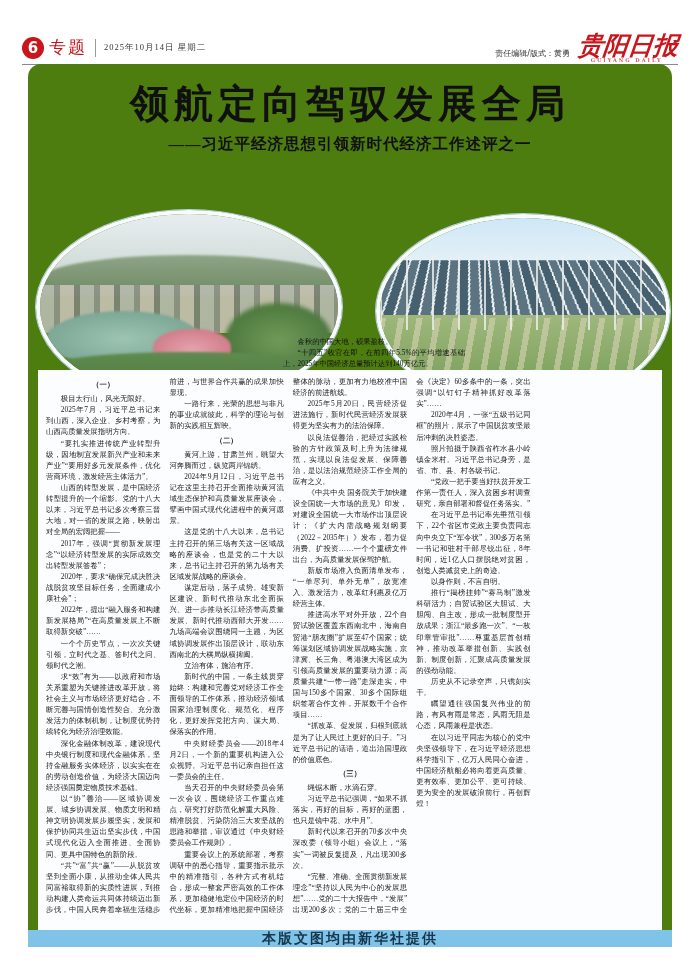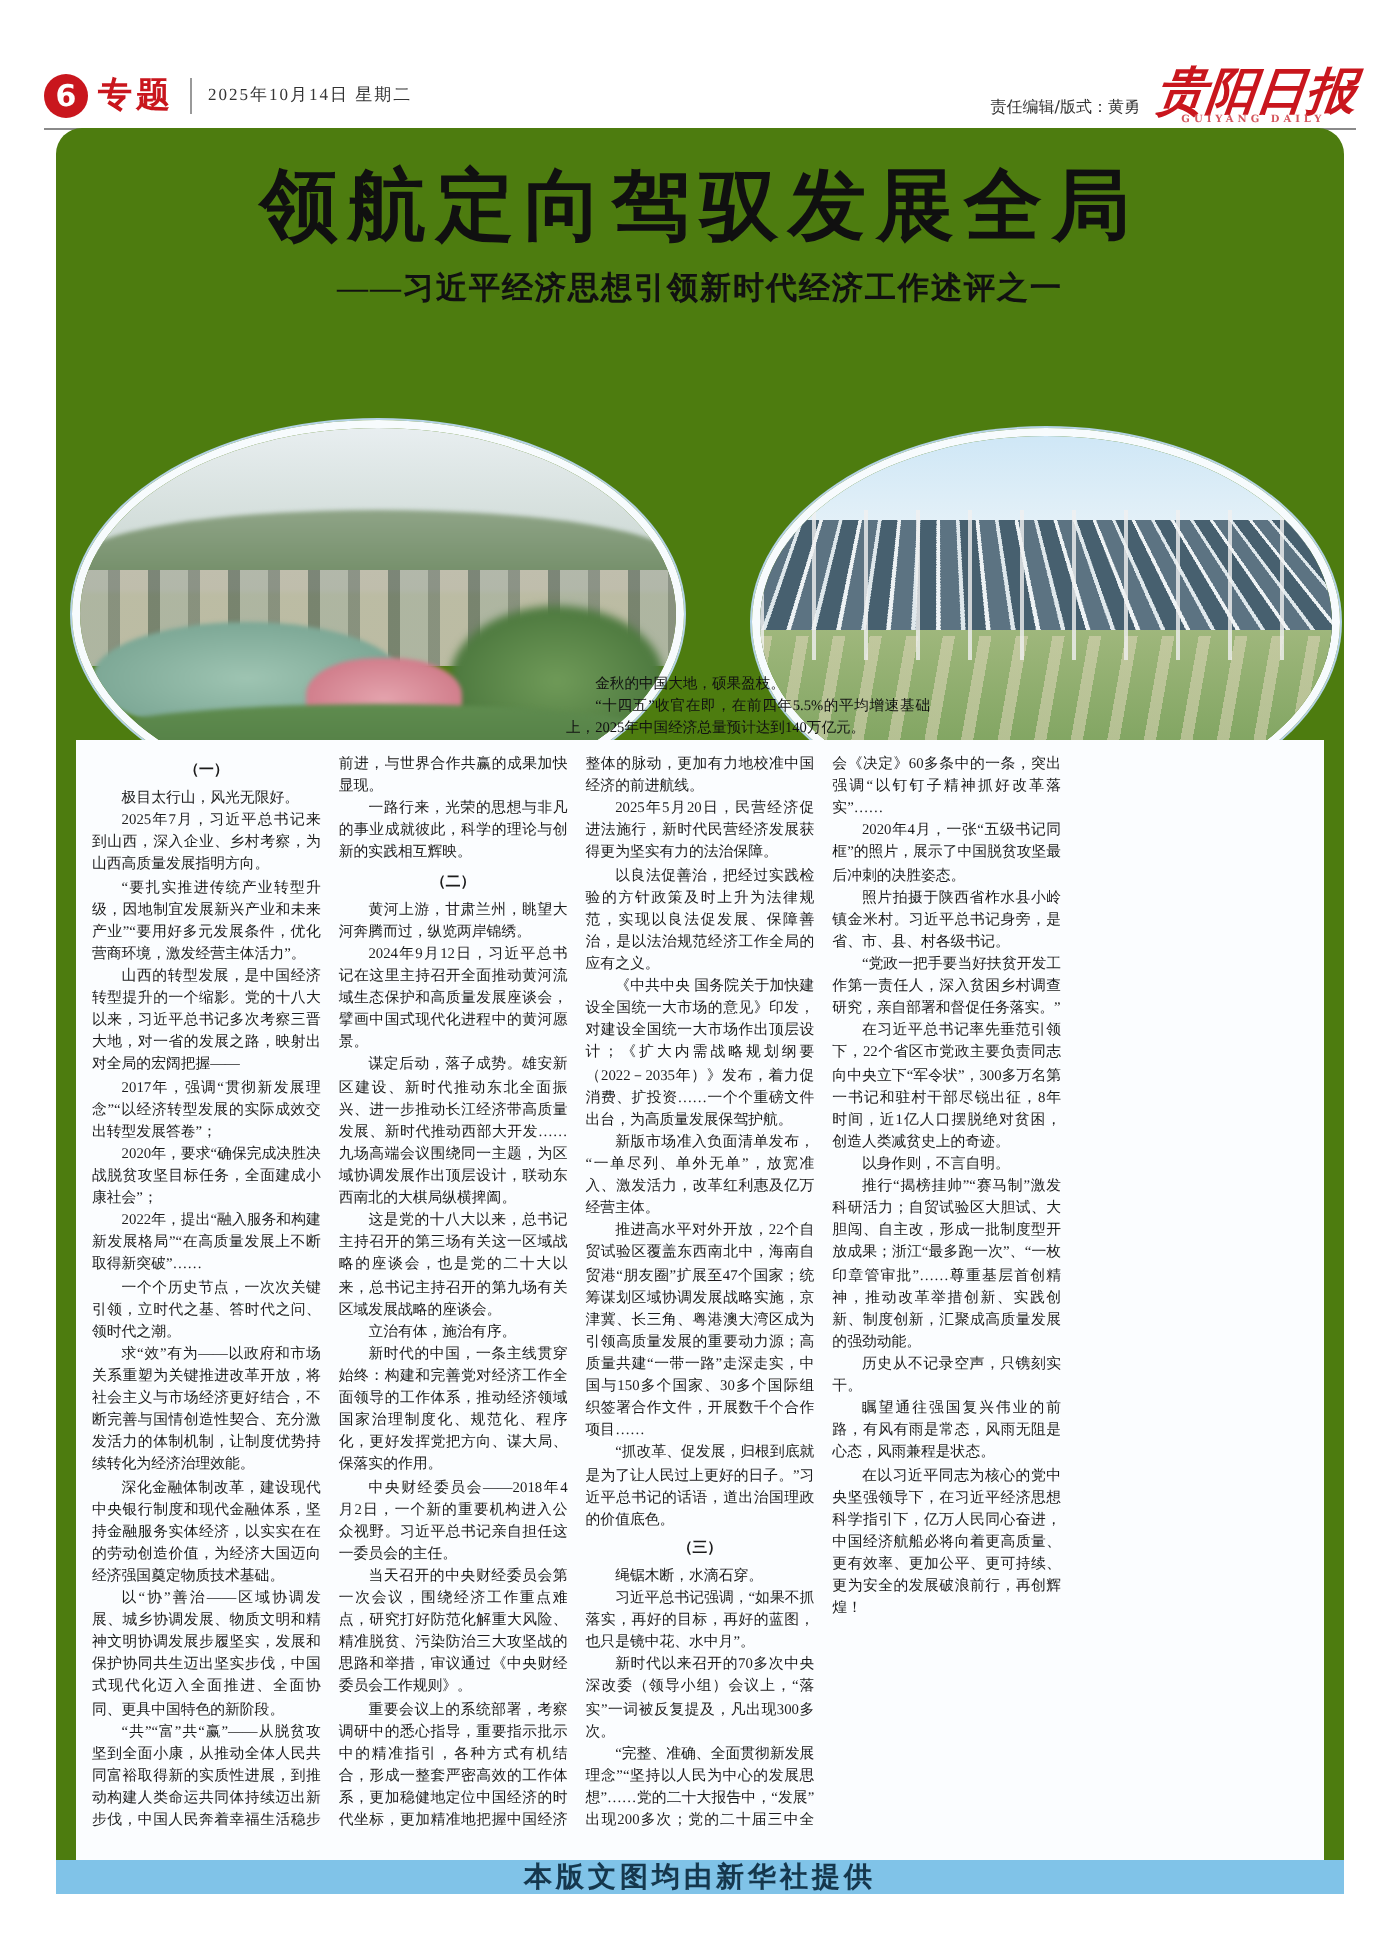--- a/index.html
+++ b/index.html
@@ -5,21 +5,21 @@
   html,body{margin:0;padding:0;}
   body{width:700px;height:977px;position:relative;background:#ffffff;
        font-family:"Liberation Serif","DejaVu Serif",serif;color:#1a1a1a;overflow:hidden;}
 
   
   .hdr{position:absolute;left:22px;right:22px;top:34px;height:27px;
        display:flex;align-items:center;border-bottom:1px solid #8a8a8a;padding-bottom:3px;}
   .pg-circle{width:22px;height:22px;border-radius:50%;background:#c9161d;color:#fff;
        font-family:"DejaVu Sans",sans-serif;font-weight:bold;font-size:15px;
        display:flex;align-items:center;justify-content:center;}
-  .sec-name{color:#c9161d;font-family:"DejaVu Sans",sans-serif;font-weight:700;
+  .sec-name{color:#c9161d;font-family:"DejaVu Sans",sans-serif;font-weight:400;
        font-size:17px;margin:0 8px 0 5px;letter-spacing:2px;}
   .hdr-div{width:1px;height:18px;background:#999;margin-right:8px;}
   .hdr-date{font-size:8.5px;color:#333;letter-spacing:1px;}
   .hdr-right{margin-left:auto;display:flex;align-items:flex-end;gap:8px;}
   .editor{font-size:8px;color:#333;font-family:"DejaVu Sans",sans-serif;padding-bottom:4px;}
   .masthead{color:#c9161d;font-family:"DejaVu Serif",serif;font-weight:bold;
        font-style:italic;font-size:25px;line-height:1;transform:skewX(-6deg);text-align:center;}
   .masthead small{display:block;font-style:normal;font-size:5px;letter-spacing:2px;
        color:#d4555b;transform:skewX(6deg);}
 
@@ -154,22 +154,22 @@
       <p>2022年，提出“融入服务和构建新发展格局”“在高质量发展上不断取得新突破”……</p>
       <p>一个个历史节点，一次次关键引领，立时代之基、答时代之问、领时代之潮。</p>
       <p>求“效”有为——以政府和市场关系重塑为关键推进改革开放，将社会主义与市场经济更好结合，不断完善与国情创造性契合、充分激发活力的体制机制，让制度优势持续转化为经济治理效能。</p>
       <p>深化金融体制改革，建设现代中央银行制度和现代金融体系，坚持金融服务实体经济，以实实在在的劳动创造价值，为经济大国迈向经济强国奠定物质技术基础。</p>
       <p>以“协”善治——区域协调发展、城乡协调发展、物质文明和精神文明协调发展步履坚实，发展和保护协同共生迈出坚实步伐，中国式现代化迈入全面推进、全面协同、更具中国特色的新阶段。</p>
       <p>“共”“富”共“赢”——从脱贫攻坚到全面小康，从推动全体人民共同富裕取得新的实质性进展，到推动构建人类命运共同体持续迈出新步伐，中国人民奔着幸福生活稳步前进，与世界合作共赢的成果加快显现。</p>
       <p>一路行来，光荣的思想与非凡的事业成就彼此，科学的理论与创新的实践相互辉映。</p>
       <p class="sec">（二）</p>
       <p>黄河上游，甘肃兰州，眺望大河奔腾而过，纵览两岸锦绣。</p>
       <p>2024年9月12日，习近平总书记在这里主持召开全面推动黄河流域生态保护和高质量发展座谈会，擘画中国式现代化进程中的黄河愿景。</p>
+      <p>这是党的十八大以来，总书记主持召开的第三场有关这一区域战略的座谈会，也是党的二十大以来，总书记主持召开的第九场有关区域发展战略的座谈会。</p>
       <p>谋定后动，落子成势。雄安新区建设、新时代推动东北全面振兴、进一步推动长江经济带高质量发展、新时代推动西部大开发……九场高端会议围绕同一主题，为区域协调发展作出顶层设计，联动东西南北的大棋局纵横捭阖。</p>
-      <p>这是党的十八大以来，总书记主持召开的第三场有关这一区域战略的座谈会，也是党的二十大以来，总书记主持召开的第九场有关区域发展战略的座谈会。</p>
       <p>立治有体，施治有序。</p>
       <p>新时代的中国，一条主线贯穿始终：构建和完善党对经济工作全面领导的工作体系，推动经济领域国家治理制度化、规范化、程序化，更好发挥党把方向、谋大局、保落实的作用。</p>
       <p>中央财经委员会——2018年4月2日，一个新的重要机构进入公众视野。习近平总书记亲自担任这一委员会的主任。</p>
       <p>当天召开的中央财经委员会第一次会议，围绕经济工作重点难点，研究打好防范化解重大风险、精准脱贫、污染防治三大攻坚战的思路和举措，审议通过《中央财经委员会工作规则》。</p>
       <p>重要会议上的系统部署，考察调研中的悉心指导，重要指示批示中的精准指引，各种方式有机结合，形成一整套严密高效的工作体系，更加稳健地定位中国经济的时代坐标，更加精准地把握中国经济整体的脉动，更加有力地校准中国经济的前进航线。</p>
       <p>2025年5月20日，民营经济促进法施行，新时代民营经济发展获得更为坚实有力的法治保障。</p>
       <p>以良法促善治，把经过实践检验的方针政策及时上升为法律规范，实现以良法促发展、保障善治，是以法治规范经济工作全局的应有之义。</p>
       <p>《中共中央 国务院关于加快建设全国统一大市场的意见》印发，对建设全国统一大市场作出顶层设计；《扩大内需战略规划纲要（2022－2035年）》发布，着力促消费、扩投资……一个个重磅文件出台，为高质量发展保驾护航。</p>
       <p>新版市场准入负面清单发布，“一单尽列、单外无单”，放宽准入、激发活力，改革红利惠及亿万经营主体。</p>
       <p>推进高水平对外开放，22个自贸试验区覆盖东西南北中，海南自贸港“朋友圈”扩展至47个国家；统筹谋划区域协调发展战略实施，京津冀、长三角、粤港澳大湾区成为引领高质量发展的重要动力源；高质量共建“一带一路”走深走实，中国与150多个国家、30多个国际组织签署合作文件，开展数千个合作项目……</p>

